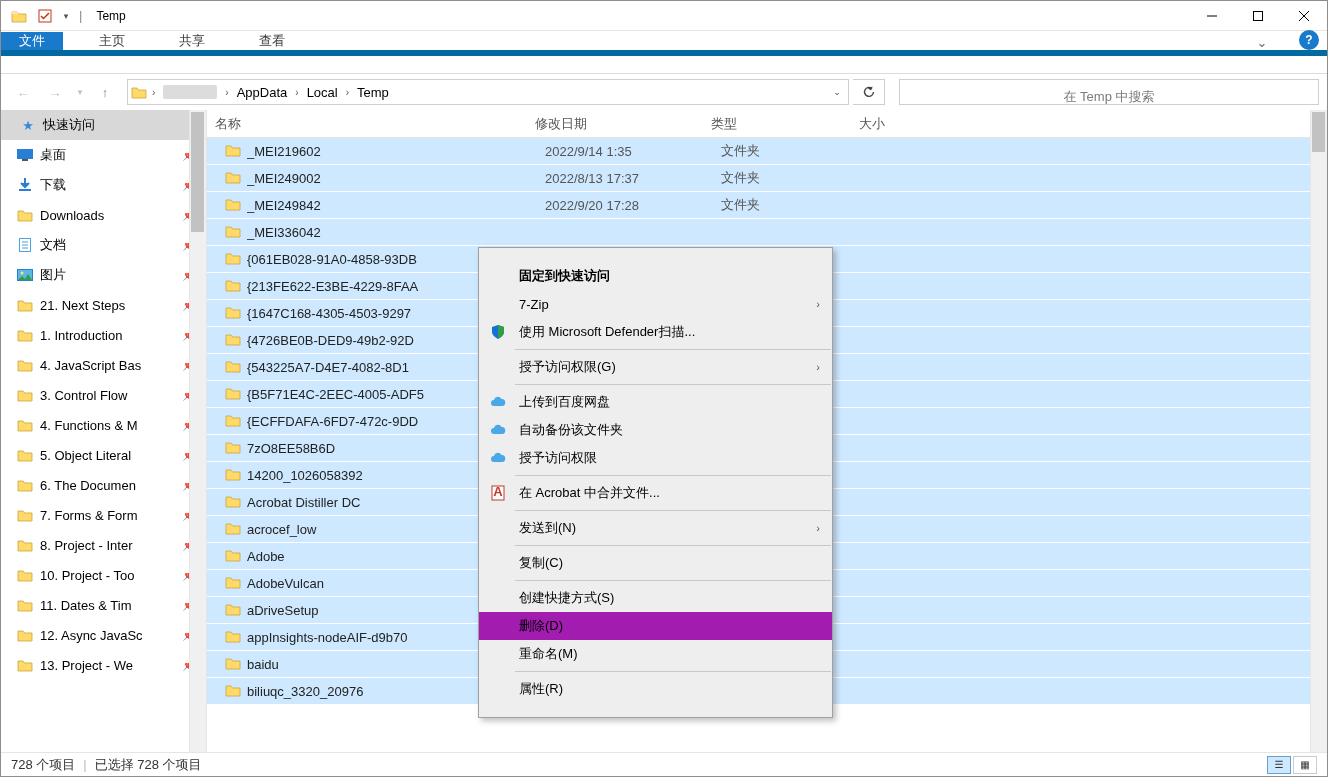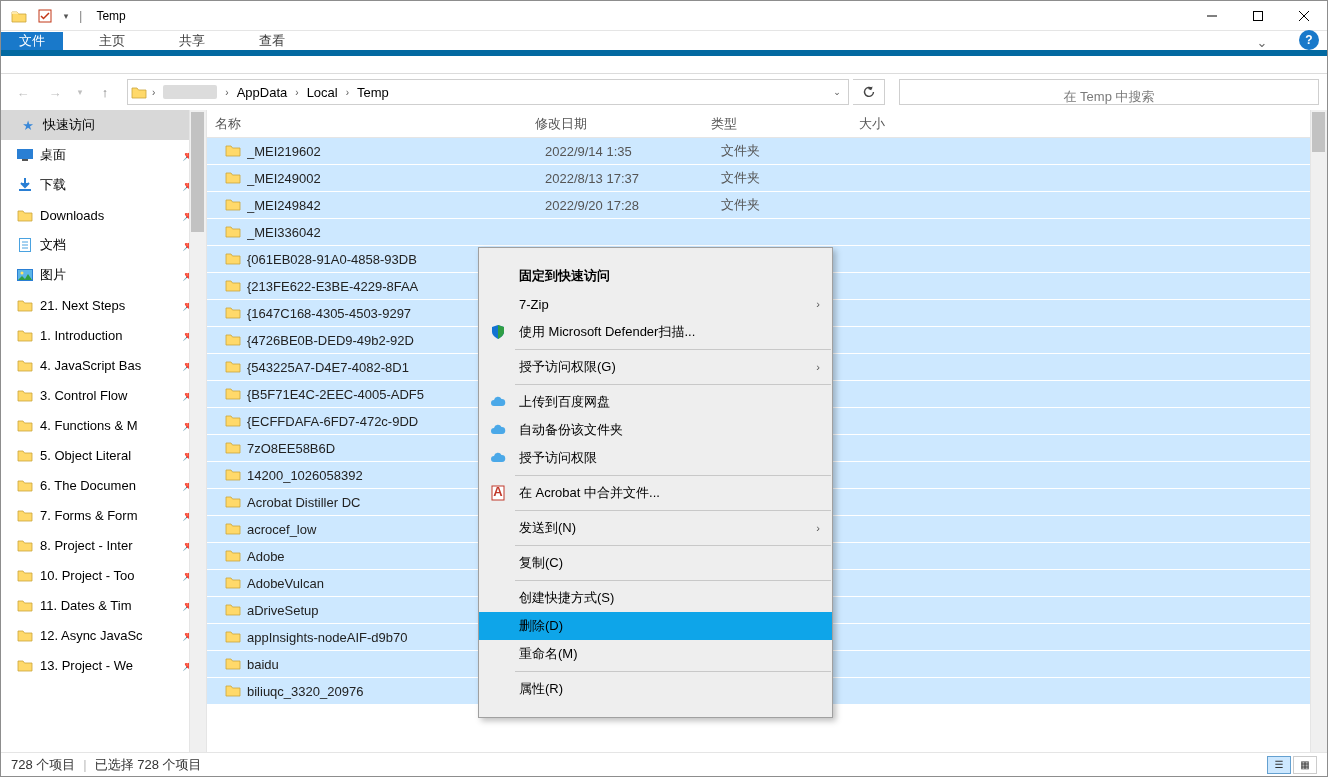--- a/index.html
+++ b/index.html
@@ -69,21 +69,21 @@
 .statusbar { height:24px; border-top:1px solid #e5e5e5; display:flex; align-items:center; padding:0 10px; font-size:12px; color:#333; }
 .statusbar .sep { margin:0 8px; color:#bbb; }
 .statusbar .spacer { flex:1; }
 .statusbar .viewbtn { width:24px; height:18px; border:1px solid #ccc; margin-left:2px; display:flex; align-items:center; justify-content:center; font-size:10px; }
 .statusbar .viewbtn.on { background:#cde8ff; border-color:#64a0d0; }
 
 
 .ctxmenu { position:absolute; left:477px; top:246px; width:355px; background:#eeeeee; border:1px solid #a0a0a0; box-shadow:3px 3px 6px rgba(0,0,0,0.25); z-index:100; padding:14px 0; }
 .ctxitem { height:28px; display:flex; align-items:center; padding-left:40px; position:relative; font-size:14px; }
 .ctxitem.bold { font-weight:bold; }
-.ctxitem.hover { background:#0ea5e9; }
+.ctxitem.hover { background:#a21caf; }
 .ctxsep { height:1px; background:#c8c8c8; margin:3px 1px 3px 36px; }
 .ctxicon { position:absolute; left:10px; width:18px; height:18px; display:flex; align-items:center; justify-content:center; }
 .ctxarrow { position:absolute; right:12px; font-size:11px; color:#555; }
 
 
 .folder-svg { width:16px; height:14px; }
 .redact { display:inline-block; width:54px; height:14px; background:#dcdcdc; border-radius:2px; }
 </style>
 </head>
 <body>

